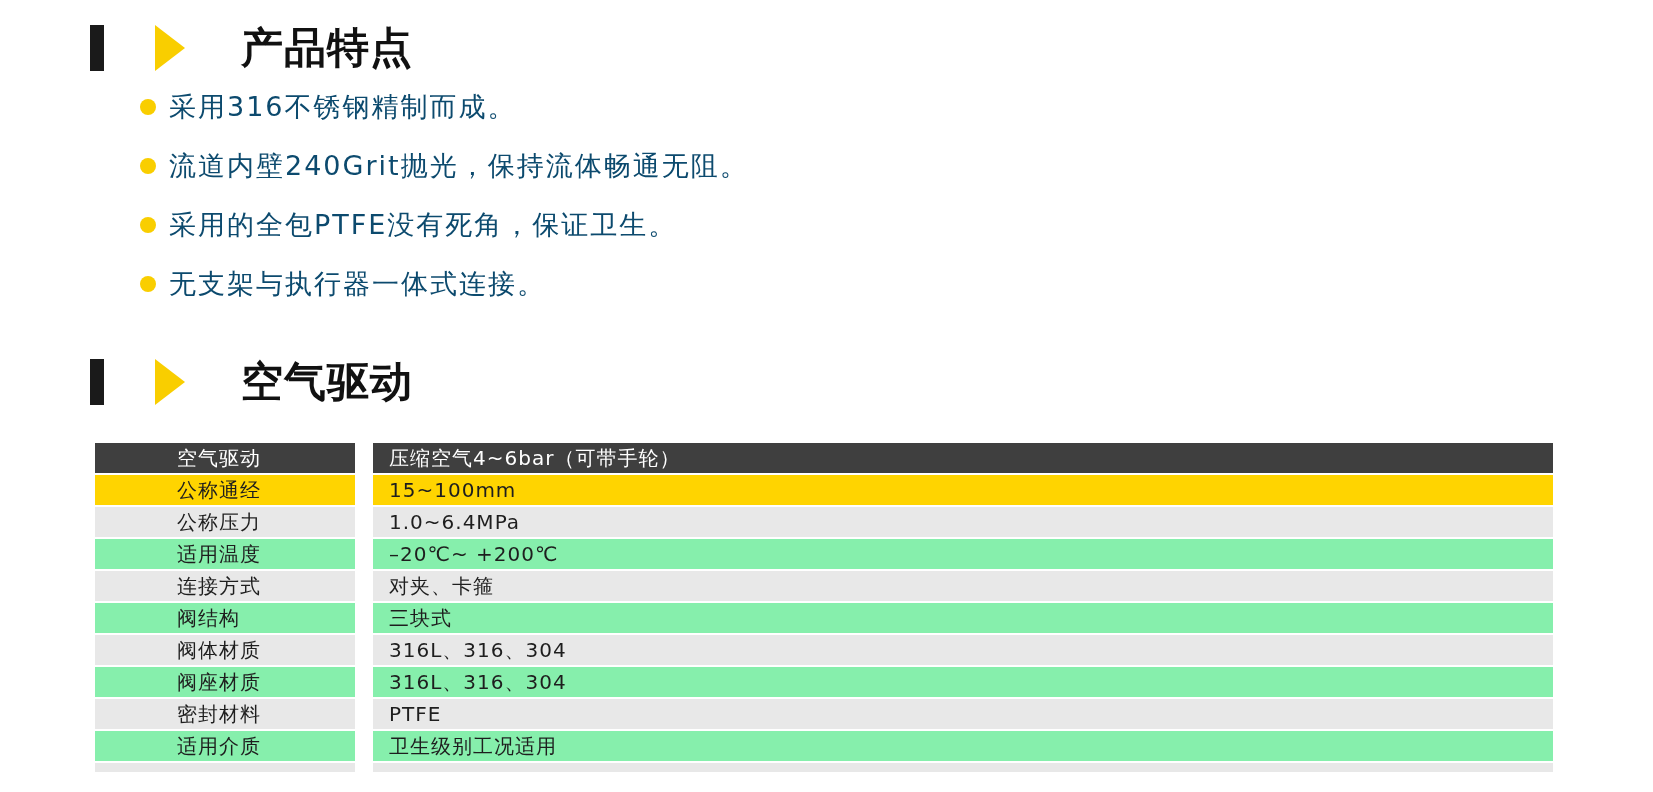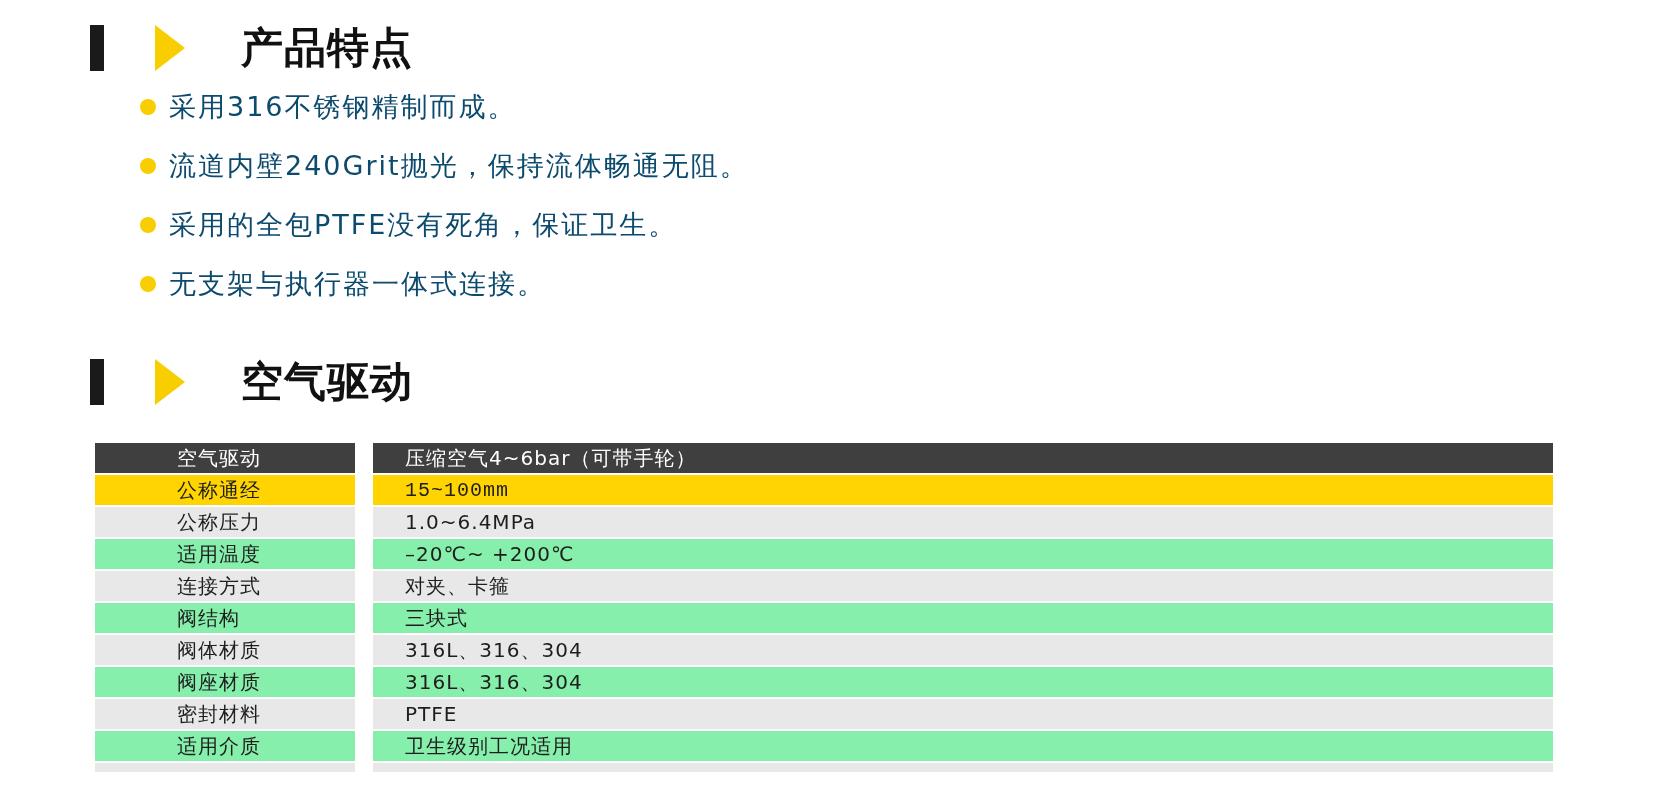--- a/index.html
+++ b/index.html
@@ -32,24 +32,24 @@
   .feature-item{display:flex;align-items:center;height:30px;margin-bottom:29px;}
   .dot{width:16px;height:16px;border-radius:50%;background:var(--accent-yellow);margin-right:13px;flex:0 0 auto;}
   .feature-text{font-size:27px;letter-spacing:2px;color:#0c4a6e;white-space:nowrap;}
 
   
   #spec-table{position:absolute;left:95px;top:443px;width:1458px;}
   .spec-row{display:flex;height:30px;margin-bottom:2px;}
   .spec-row .cell{display:flex;align-items:center;font-size:20px;letter-spacing:1px;white-space:nowrap;}
   .cell.label{width:260px;padding-left:82px;}
   .col-gap{width:18px;background:#ffffff;flex:0 0 auto;}
-  .cell.value{flex:1;padding-left:32px;}
+  .cell.value{flex:1;padding-left:16px;}
 
   .row-dark .cell{background:var(--header-dark);color:var(--header-text);}
-  .row-yellow .cell{background:var(--row-yellow);color:var(--text-dark);font-family:Liberation Mono, monospace;}
+  .row-yellow .cell{background:var(--row-yellow);color:var(--text-dark);}
   .row-gray .cell{background:var(--row-gray);color:var(--text-dark);}
   .row-white .cell{background:#86efac;color:var(--text-dark);}
   .row-partial{height:9px;margin-top:1px;margin-bottom:0;}
   .row-partial .cell{background:var(--row-gray);}
 </style>
 </head>
 <body>
 
 <div class="section-heading" id="features-heading">
   <span class="h-bar"></span>

